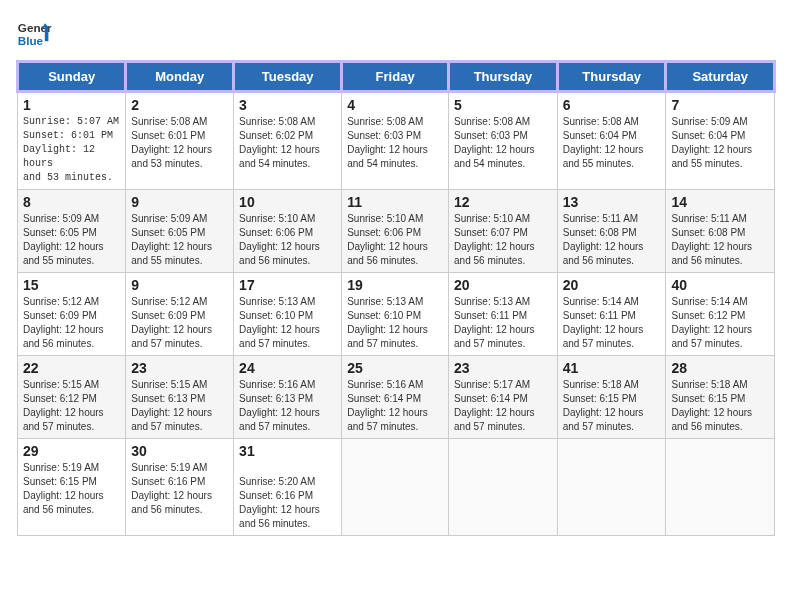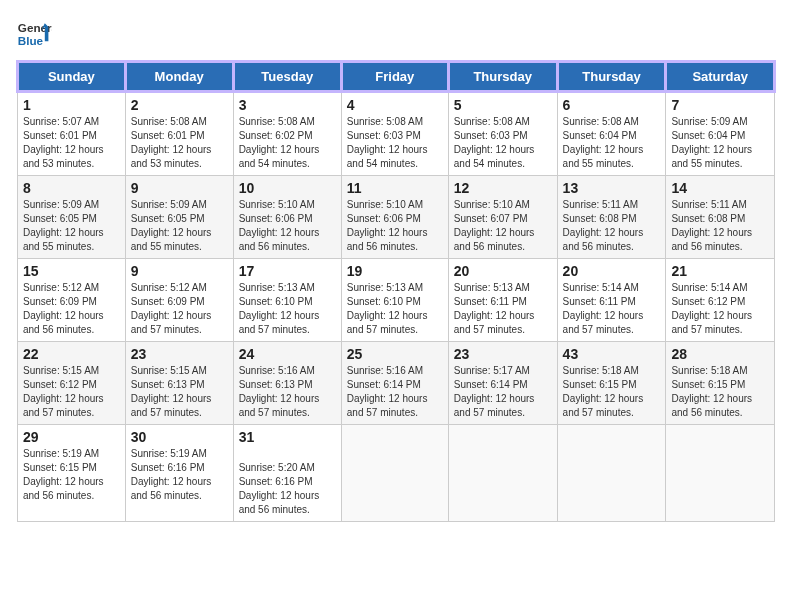--- a/index.html
+++ b/index.html
@@ -104,21 +104,21 @@
         <th>Friday</th>
         <th>Thursday</th>
         <th>Thursday</th>
         <th>Saturday</th>
       </tr>
   </thead>
   <tbody id="calendar-body">
   <tr>
         <td>
           <span class="day-num">1</span>
-          <div class="day-info" style="white-space: pre-line;">Sunrise: 5:07 AM
+          <div class="day-info" style="white-space: pre-line; font-family: Liberation Mono, monospace;">Sunrise: 5:07 AM
 Sunset: 6:01 PM
 Daylight: 12 hours
 and 53 minutes.</div>
         </td>
         <td>
           <span class="day-num">2</span>
           <div class="day-info" style="white-space: pre-line;">Sunrise: 5:08 AM
 Sunset: 6:01 PM
 Daylight: 12 hours
 and 53 minutes.</div>
@@ -247,21 +247,21 @@
 and 57 minutes.</div>
         </td>
         <td>
           <span class="day-num">20</span>
           <div class="day-info" style="white-space: pre-line;">Sunrise: 5:14 AM
 Sunset: 6:11 PM
 Daylight: 12 hours
 and 57 minutes.</div>
         </td>
         <td>
-          <span class="day-num">21</span>
+          <span class="day-num">40</span>
           <div class="day-info" style="white-space: pre-line;">Sunrise: 5:14 AM
 Sunset: 6:12 PM
 Daylight: 12 hours
 and 57 minutes.</div>
         </td>
       </tr>
       <tr>
         <td>
           <span class="day-num">22</span>
           <div class="day-info" style="white-space: pre-line;">Sunrise: 5:15 AM
@@ -291,21 +291,21 @@
 and 57 minutes.</div>
         </td>
         <td>
           <span class="day-num">23</span>
           <div class="day-info" style="white-space: pre-line;">Sunrise: 5:17 AM
 Sunset: 6:14 PM
 Daylight: 12 hours
 and 57 minutes.</div>
         </td>
         <td>
-          <span class="day-num">43</span>
+          <span class="day-num">41</span>
           <div class="day-info" style="white-space: pre-line;">Sunrise: 5:18 AM
 Sunset: 6:15 PM
 Daylight: 12 hours
 and 57 minutes.</div>
         </td>
         <td>
           <span class="day-num">28</span>
           <div class="day-info" style="white-space: pre-line;">Sunrise: 5:18 AM
 Sunset: 6:15 PM
 Daylight: 12 hours

